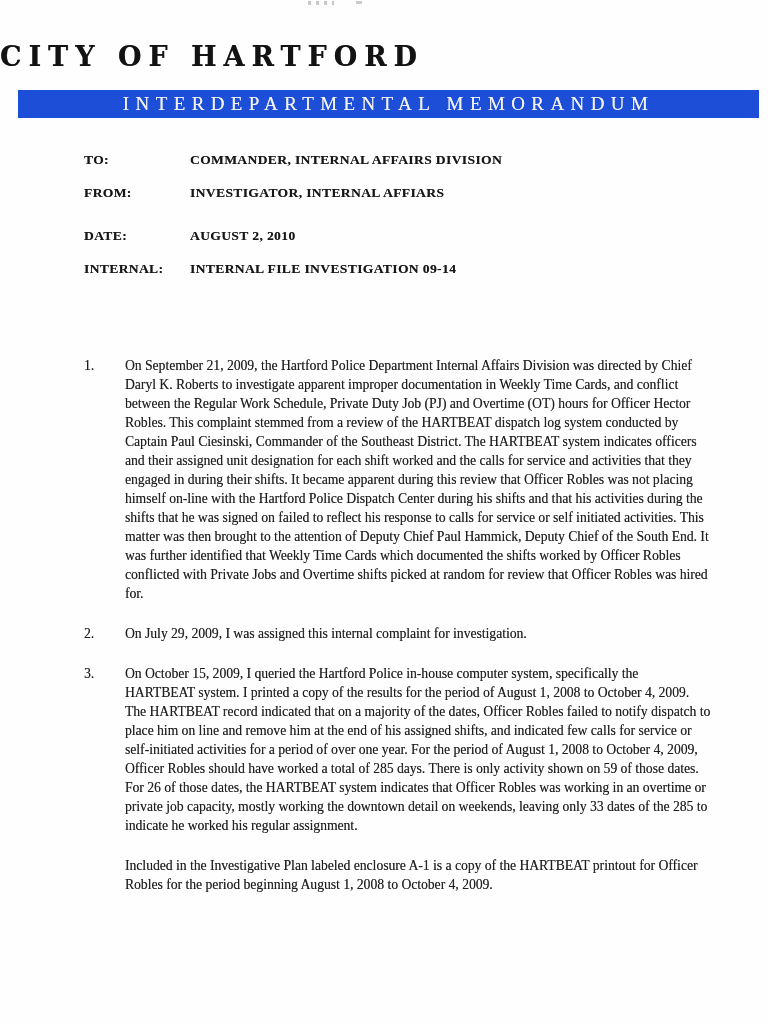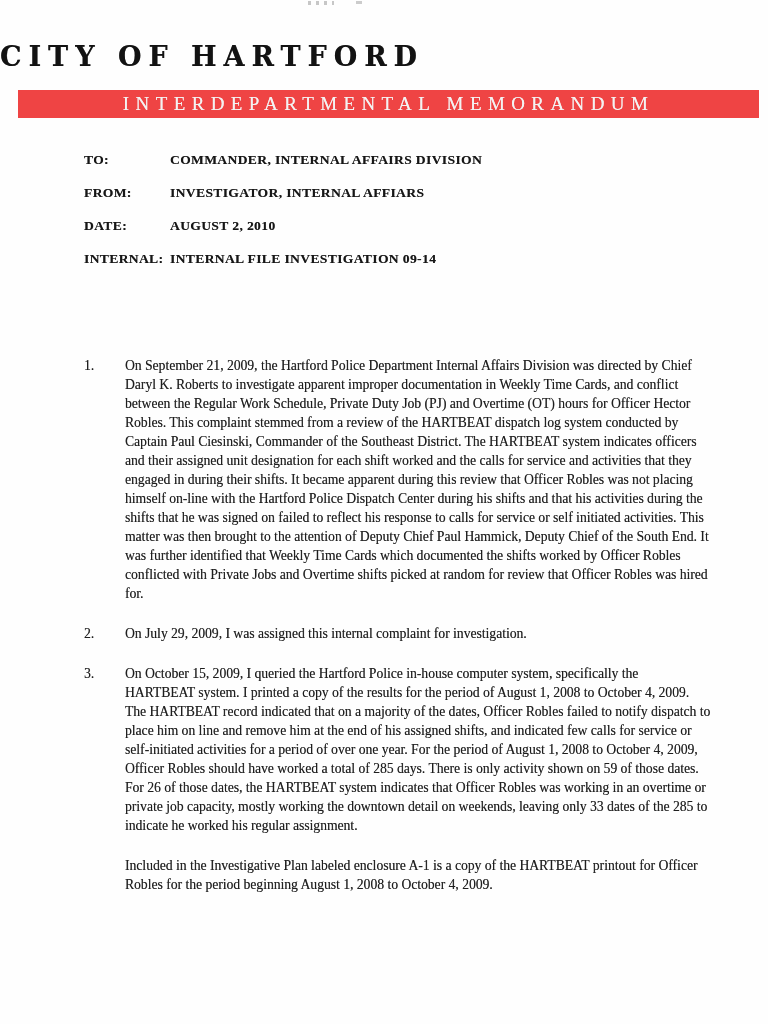--- a/index.html
+++ b/index.html
@@ -48,21 +48,21 @@
     letter-spacing: 7px;
     white-space: nowrap;
     color: #121212;
   }
   .banner {
     position: absolute;
     top: 90px;
     left: 18px;
     right: 9px;
     height: 28px;
-    background: #ef4444;
+    background: #1d4ed8;
     text-align: center;
   }
   .banner-text {
     display: inline-block;
     color: #f2f2f2;
     font-family: "Liberation Serif", serif;
     font-size: 19px;
     line-height: 28px;
     letter-spacing: 6.4px;
     white-space: nowrap;
@@ -74,23 +74,24 @@
     left: 84px;
     font-weight: bold;
     font-size: 13.5px;
     line-height: 18px;
     letter-spacing: 0.03em;
     color: #161616;
   }
   .frow {
     display: grid;
     grid-template-columns: 86px auto;
+    gap: 20px;
   }
   .frow + .frow { margin-top: 15px; }
-  .frow.gap-lg { margin-top: 15px; }
+  .frow.gap-lg { margin-top: 25px; }
   .bodytext {
     position: absolute;
     top: 356px;
     left: 84px;
     width: 630px;
     font-size: 13.6px;
     line-height: 19px;
     color: #1e1e1e;
   }
   .para {

